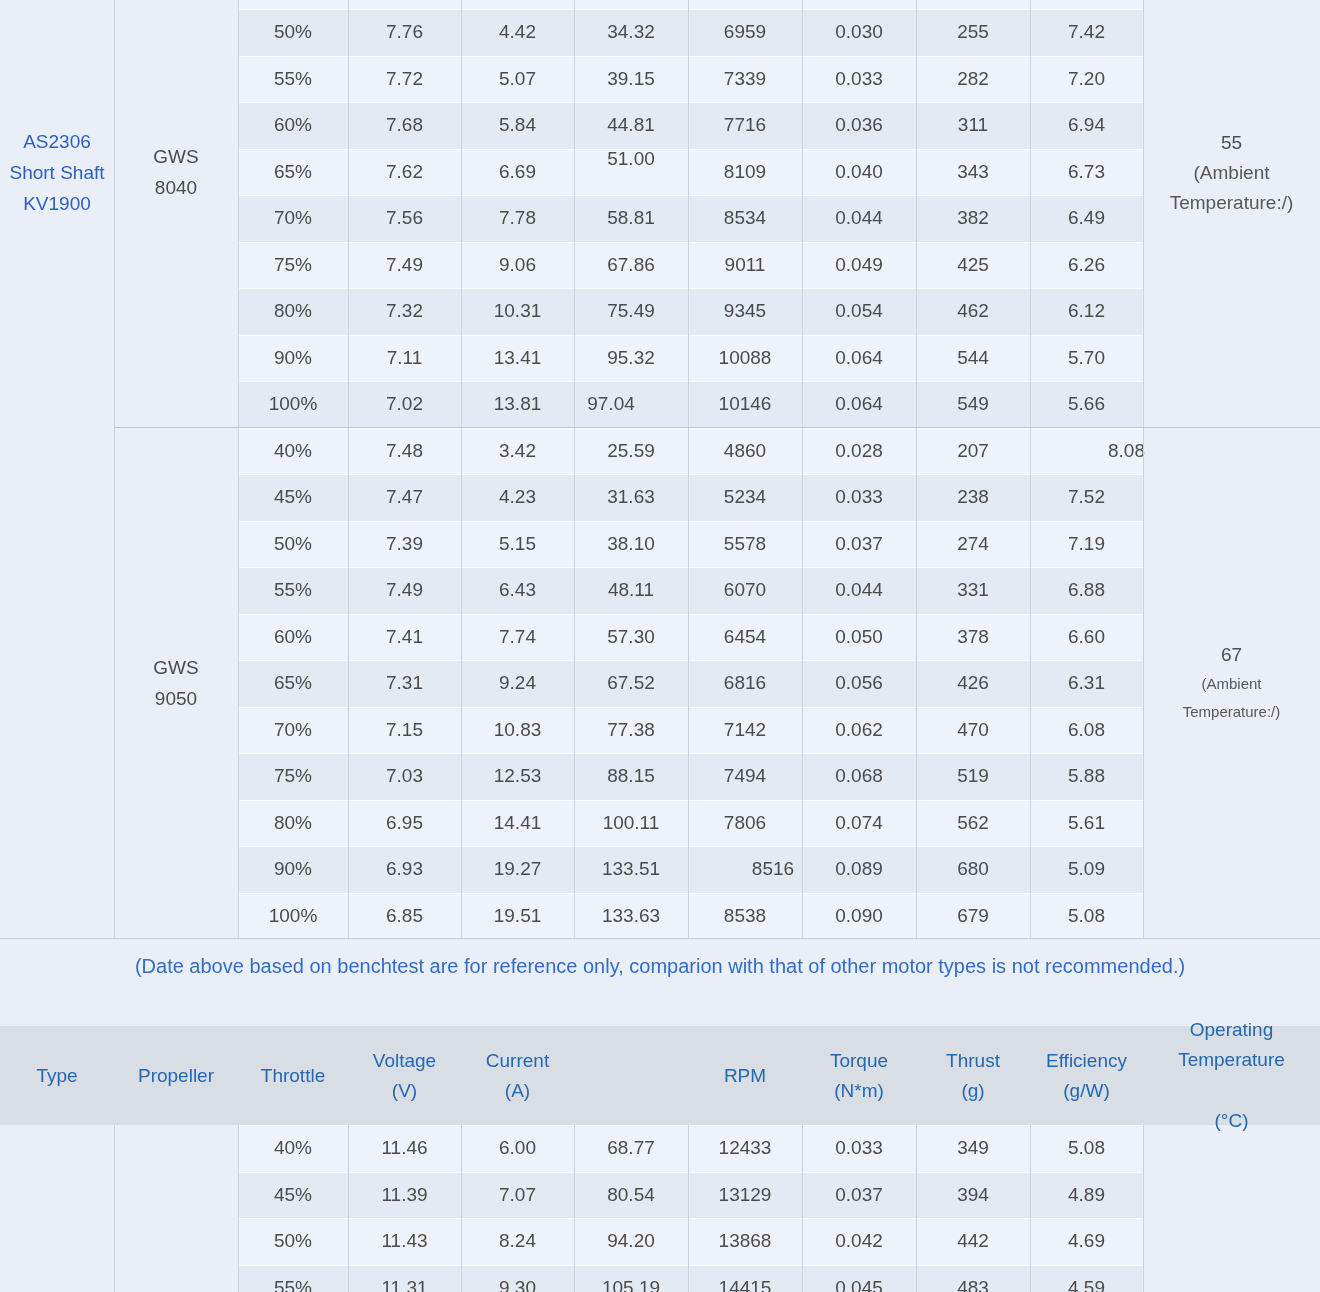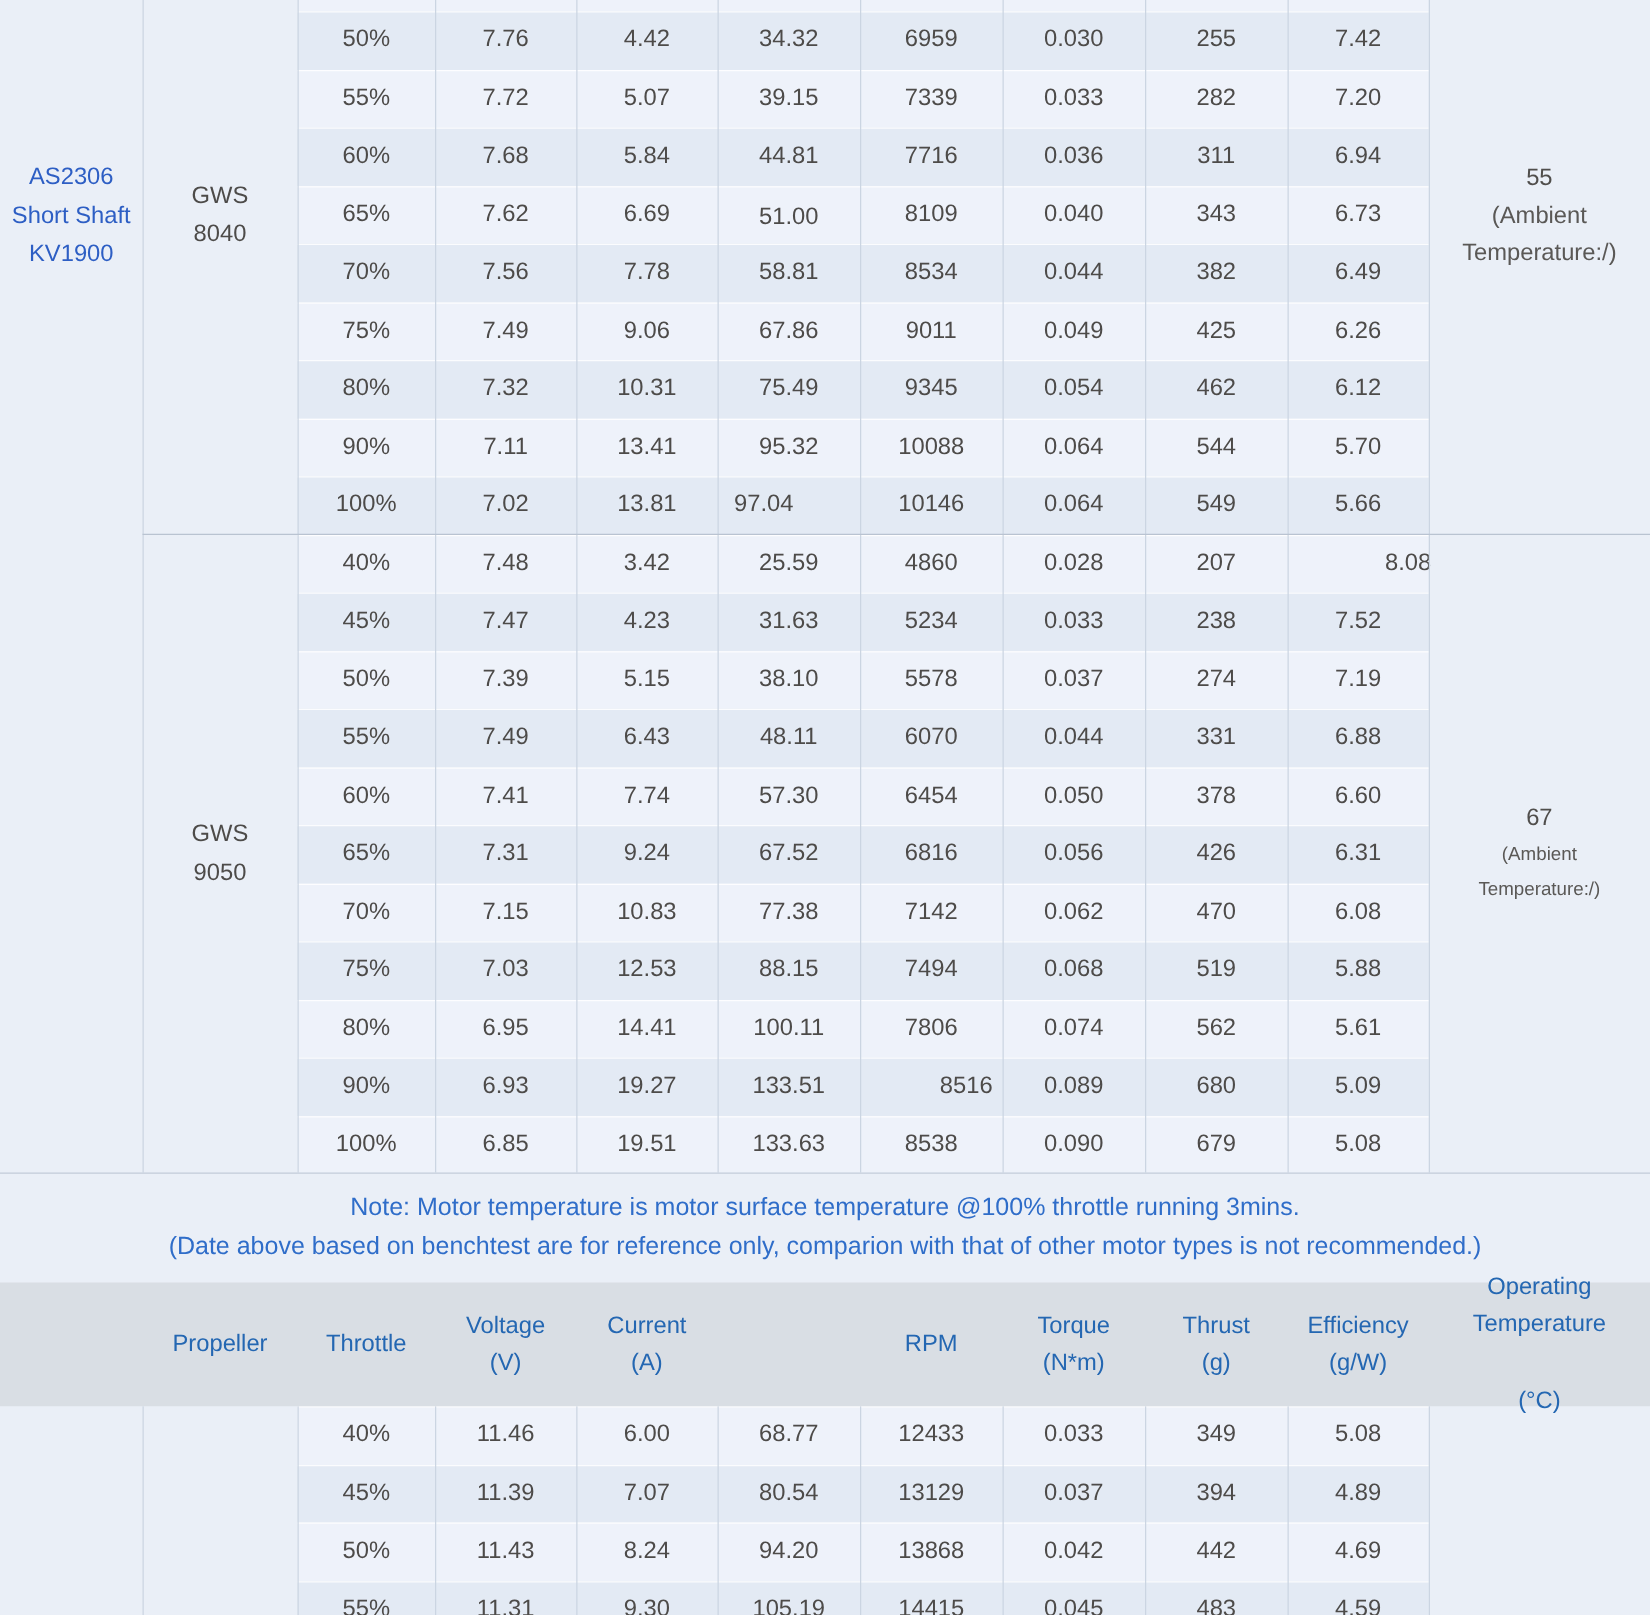--- a/index.html
+++ b/index.html
@@ -73,21 +73,21 @@
       <div class="cell" style="left: 461px; top: 102px; width: 113px; height: 46.5px; line-height: 46.5px;">5.84</div>
       <div class="cell" style="left: 574px; top: 102px; width: 114px; height: 46.5px; line-height: 46.5px;">44.81</div>
       <div class="cell" style="left: 688px; top: 102px; width: 114px; height: 46.5px; line-height: 46.5px;">7716</div>
       <div class="cell" style="left: 802px; top: 102px; width: 114px; height: 46.5px; line-height: 46.5px;">0.036</div>
       <div class="cell" style="left: 916px; top: 102px; width: 114px; height: 46.5px; line-height: 46.5px;">311</div>
       <div class="cell" style="left: 1030px; top: 102px; width: 113px; height: 46.5px; line-height: 46.5px;">6.94</div>
       <div class="row-stripe stripe-light" style="top: 148.5px; height: 46.5px;"></div>
       <div class="cell" style="left: 238px; top: 148.5px; width: 110px; height: 46.5px; line-height: 46.5px;">65%</div>
       <div class="cell" style="left: 348px; top: 148.5px; width: 113px; height: 46.5px; line-height: 46.5px;">7.62</div>
       <div class="cell" style="left: 461px; top: 148.5px; width: 113px; height: 46.5px; line-height: 46.5px;">6.69</div>
-      <div class="cell" style="left: 574px; top: 151px; width: 114px; height: 46.5px; line-height: 46.5px;">51.00</div>
+      <div class="cell" style="left: 574px; top: 136px; width: 114px; height: 46.5px; line-height: 46.5px;">51.00</div>
       <div class="cell" style="left: 688px; top: 148.5px; width: 114px; height: 46.5px; line-height: 46.5px;">8109</div>
       <div class="cell" style="left: 802px; top: 148.5px; width: 114px; height: 46.5px; line-height: 46.5px;">0.040</div>
       <div class="cell" style="left: 916px; top: 148.5px; width: 114px; height: 46.5px; line-height: 46.5px;">343</div>
       <div class="cell" style="left: 1030px; top: 148.5px; width: 113px; height: 46.5px; line-height: 46.5px;">6.73</div>
       <div class="row-stripe stripe-dark" style="top: 195px; height: 46.5px;"></div>
       <div class="cell" style="left: 238px; top: 195px; width: 110px; height: 46.5px; line-height: 46.5px;">70%</div>
       <div class="cell" style="left: 348px; top: 195px; width: 113px; height: 46.5px; line-height: 46.5px;">7.56</div>
       <div class="cell" style="left: 461px; top: 195px; width: 113px; height: 46.5px; line-height: 46.5px;">7.78</div>
       <div class="cell" style="left: 574px; top: 195px; width: 114px; height: 46.5px; line-height: 46.5px;">58.81</div>
       <div class="cell" style="left: 688px; top: 195px; width: 114px; height: 46.5px; line-height: 46.5px;">8534</div>
@@ -313,25 +313,27 @@
       <div class="vline" style="left: 1030px; top: 0px; height: 938px;"></div>
       <div class="vline" style="left: 1030px; top: 1125px; height: 167px;"></div>
       <div class="vline" style="left: 1143px; top: 0px; height: 938px;"></div>
       <div class="vline" style="left: 1143px; top: 1125px; height: 167px;"></div>
     </div>
 
   <div class="hline" style="left:114px;top:427px;width:1206px;"></div>
   <div class="hline" style="left:0;top:938px;width:1320px;background:#c2ccd9;"></div>
 
   <div id="note-block">
-    <div>Note: Motor temperature is motor surface temperature @100% throttle running 3mins.</div>
     <div>(Date above based on benchtest are for reference only, comparion with that of other motor types is not recommended.)</div>
   </div>
 
   <div id="header-row">
+      <div class="hcol" style="left: 0px; width: 114px;">
+        <span class="hlabel">Type</span>
+      </div>
       <div class="hcol" style="left: 114px; width: 124px;">
         <span class="hlabel">Propeller</span>
       </div>
       <div class="hcol" style="left: 238px; width: 110px;">
         <span class="hlabel">Throttle</span>
       </div>
       <div class="hcol" style="left: 348px; width: 113px;">
         <span class="hlabel">Voltage</span>
         <span class="hlabel">(V)</span>
       </div>

